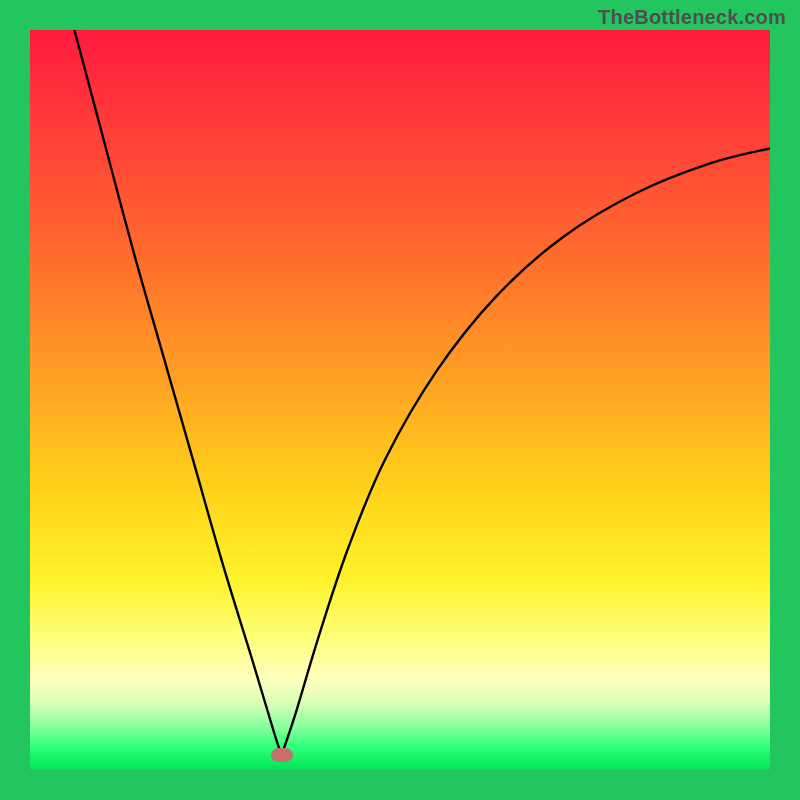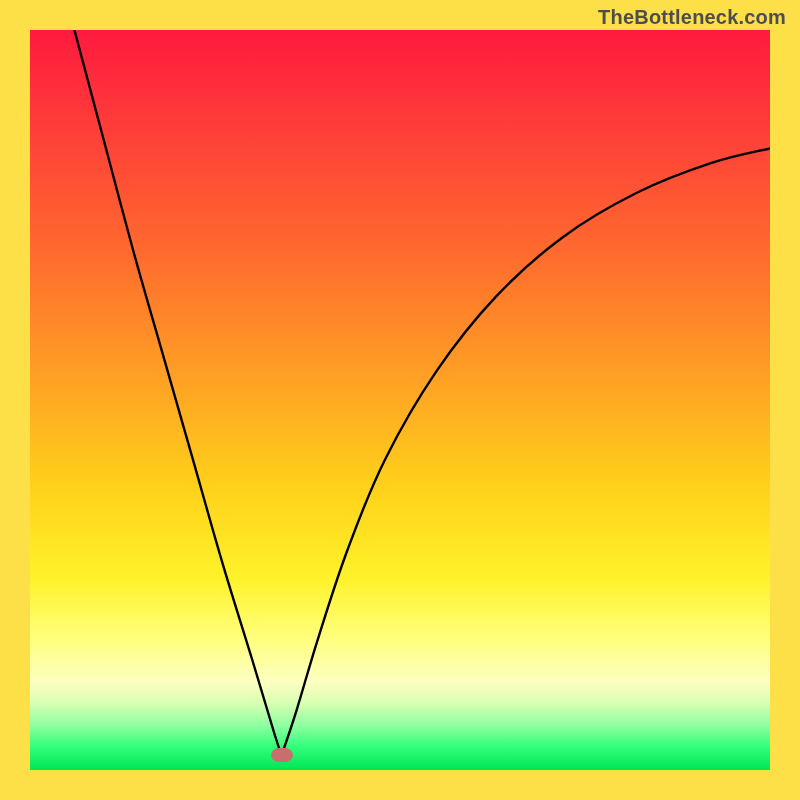--- a/index.html
+++ b/index.html
@@ -1,21 +1,21 @@
 <!DOCTYPE html>
 <html><head>
 <meta charset="utf-8">
 <style>
   * { margin: 0; padding: 0; box-sizing: border-box; }
   html, body { width: 800px; height: 800px; overflow: hidden; background: #000; }
   .frame {
     position: relative;
     width: 800px;
     height: 800px;
-    background: #fde047;
+    background: #22c55e;
   }
   .watermark {
     position: absolute;
     top: 6px;
     right: 14px;
     font-family: Arial, Helvetica, sans-serif;
     font-size: 20px;
     font-weight: 600;
     color: #4e4e4e;
     letter-spacing: 0.2px;

